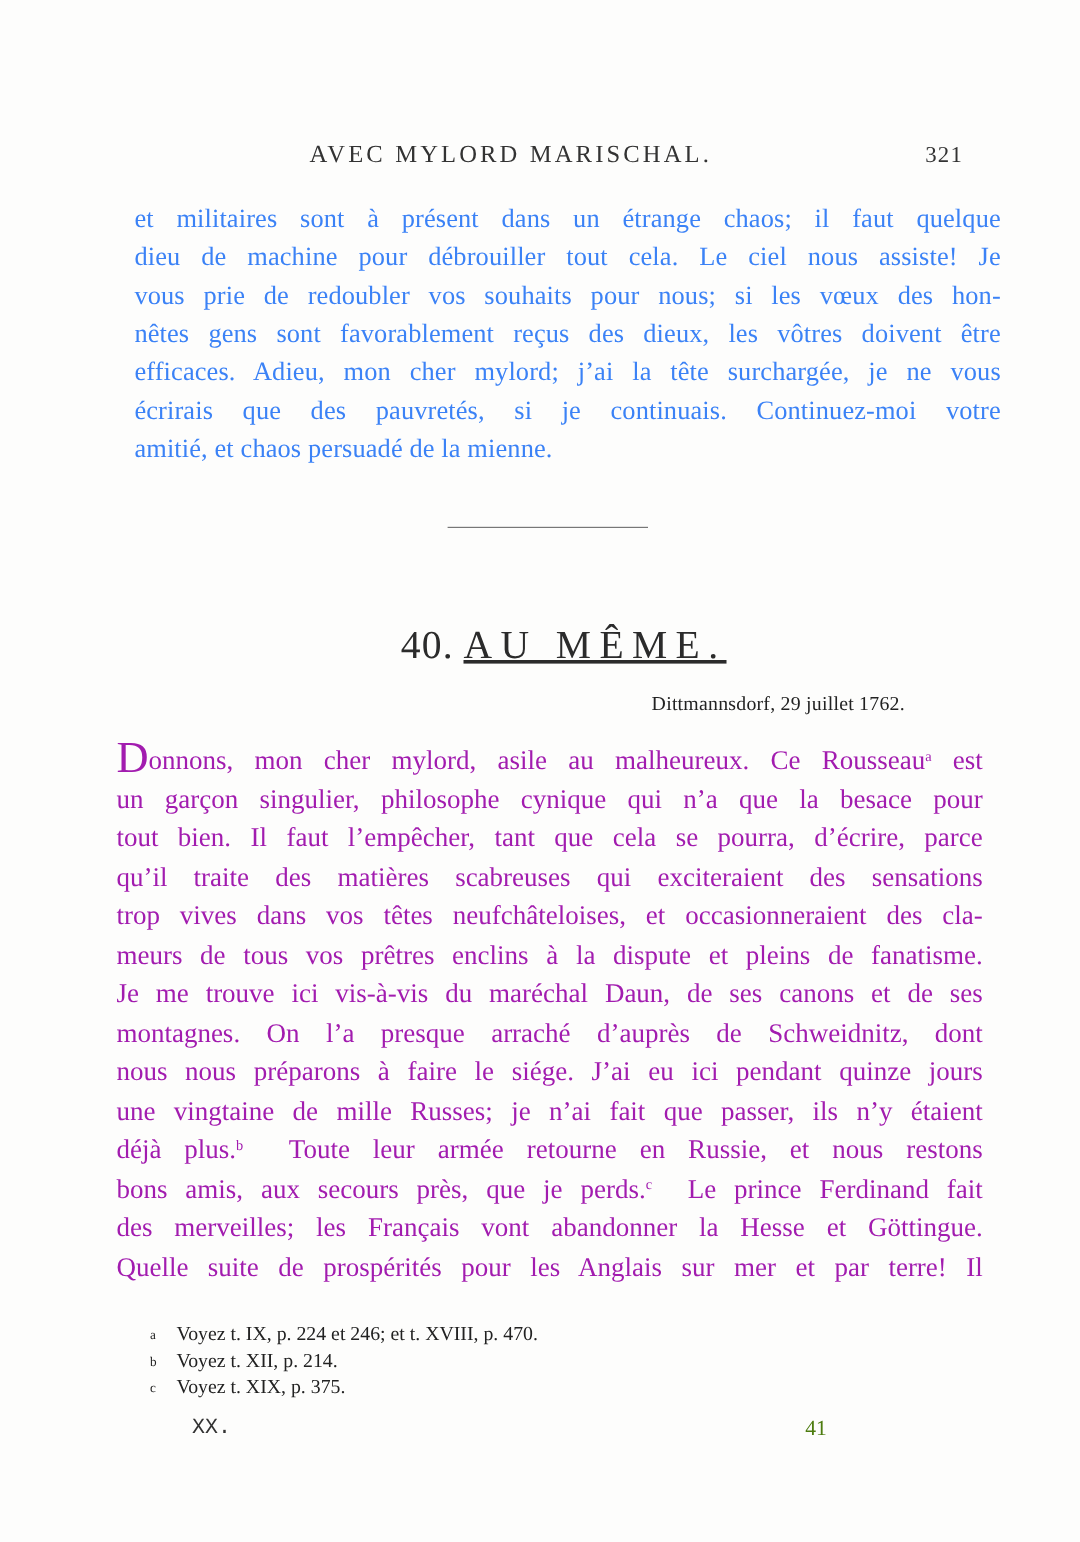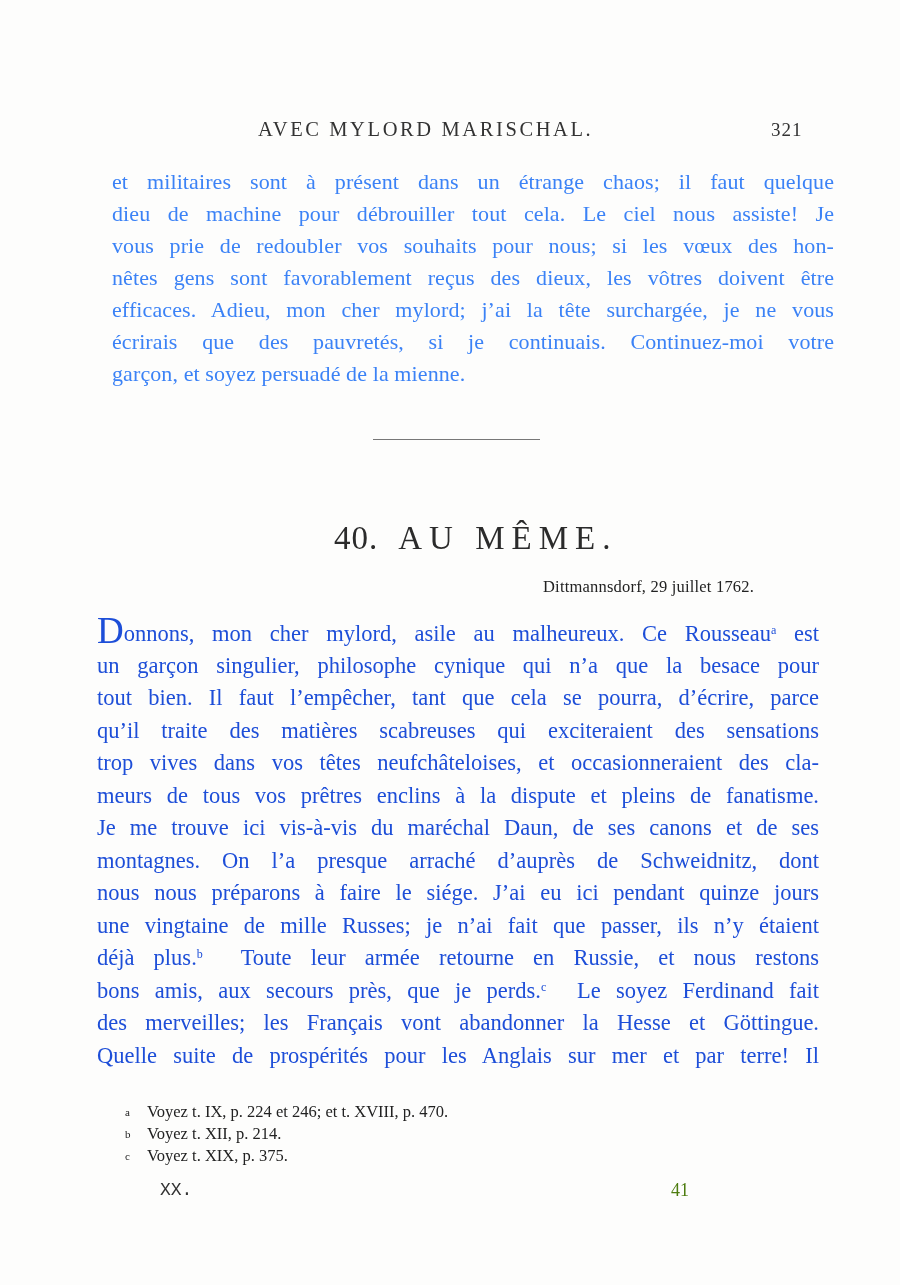--- a/index.html
+++ b/index.html
@@ -15,29 +15,29 @@
     left: 771px; top: 119px; font-size: 19px; letter-spacing: 1px; color: #333;
   }
   .line {
     left: 90px; width: 722px; font-size: 22px; line-height: 31.5px;
     white-space: nowrap; text-align: justify; text-align-last: justify;
     color: #3b82f6; letter-spacing: 0.1px; margin-left: 22px;
   }
   .line2 {
     left: 97px; width: 722px; font-size: 22.5px; line-height: 32.5px;
     white-space: nowrap; text-align: justify; text-align-last: justify;
-    color: #1d4ed8;
+    color: #a21caf;
   }
   .last { text-align-last: left; }
   .rule { left: 373px; top: 439px; width: 167px; height: 1px; background: #777; }
   .letter-title {
     left: 334px; top: 520px; font-size: 33px; color: #2b2b2b; letter-spacing: 1px;
   }
-  .letter-title .num { margin-right: 20px; }
-  .letter-title .ttl { letter-spacing: 7px; }
+  .letter-title .num { margin-right: 8px; }
+  .letter-title .ttl { letter-spacing: 7px; text-decoration: underline; }
   .dateline {
     left: 543px; top: 577px; font-size: 16.5px; color: #222; letter-spacing: 0.2px;
   }
   .dropcap { font-size: 37px; line-height: 20px; vertical-align: -2px; }
   sup { font-size: 12px; vertical-align: 7px; line-height: 0; }
   .fn {
     left: 125px; font-size: 16.5px; line-height: 22px; color: #222; white-space: nowrap;
   }
   .fn .mark { display: inline-block; width: 22px; font-size: 11px; vertical-align: 1px; }
   .sig { left: 160px; top: 1180px; font-size: 18px; color: #333; font-family: Liberation Mono, monospace; }
@@ -49,21 +49,21 @@
 <div class="abs running-head">AVEC MYLORD MARISCHAL.</div>
 <div class="abs page-num">321</div>
 
 <div>
   <div class="abs line" style="top:166px">et militaires sont à présent dans un étrange chaos; il faut quelque</div>
   <div class="abs line" style="top:198px">dieu de machine pour débrouiller tout cela. Le ciel nous assiste! Je</div>
   <div class="abs line" style="top:230px">vous prie de redoubler vos souhaits pour nous; si les vœux des hon-</div>
   <div class="abs line" style="top:262px">nêtes gens sont favorablement reçus des dieux, les vôtres doivent être</div>
   <div class="abs line" style="top:294px">efficaces. Adieu, mon cher mylord; j’ai la tête surchargée, je ne vous</div>
   <div class="abs line" style="top:326px">écrirais que des pauvretés, si je continuais. Continuez-moi votre</div>
-  <div class="abs line last" style="top:358px">garçon, et soyez persuadé de la mienne.</div>
+  <div class="abs line last" style="top:358px">amitié, et chaos persuadé de la mienne.</div>
 </div>
 
 <div class="abs rule"></div>
 
 <div class="abs letter-title">
   <span class="num">40.</span><span class="ttl">AU MÊME.</span>
 </div>
 <div class="abs dateline">Dittmannsdorf, 29 juillet 1762.</div>
 
 <div>
@@ -71,21 +71,21 @@
   <div class="abs line2" style="top:650px">un garçon singulier, philosophe cynique qui n’a que la besace pour</div>
   <div class="abs line2" style="top:682px">tout bien. Il faut l’empêcher, tant que cela se pourra, d’écrire, parce</div>
   <div class="abs line2" style="top:715px">qu’il traite des matières scabreuses qui exciteraient des sensations</div>
   <div class="abs line2" style="top:747px">trop vives dans vos têtes neufchâteloises, et occasionneraient des cla-</div>
   <div class="abs line2" style="top:780px">meurs de tous vos prêtres enclins à la dispute et pleins de fanatisme.</div>
   <div class="abs line2" style="top:812px">Je me trouve ici vis-à-vis du maréchal Daun, de ses canons et de ses</div>
   <div class="abs line2" style="top:845px">montagnes. On l’a presque arraché d’auprès de Schweidnitz, dont</div>
   <div class="abs line2" style="top:877px">nous nous préparons à faire le siége. J’ai eu ici pendant quinze jours</div>
   <div class="abs line2" style="top:910px">une vingtaine de mille Russes; je n’ai fait que passer, ils n’y étaient</div>
   <div class="abs line2" style="top:942px"><span>déjà plus.</span><sup>b</sup><span style="white-space:pre">  Toute leur armée retourne en Russie, et nous restons</span></div>
-  <div class="abs line2" style="top:975px"><span>bons amis, aux secours près, que je perds.</span><sup>c</sup><span style="white-space:pre">  Le soyez Ferdinand fait</span></div>
+  <div class="abs line2" style="top:975px"><span>bons amis, aux secours près, que je perds.</span><sup>c</sup><span style="white-space:pre">  Le prince Ferdinand fait</span></div>
   <div class="abs line2" style="top:1007px">des merveilles; les Français vont abandonner la Hesse et Göttingue.</div>
   <div class="abs line2" style="top:1040px">Quelle suite de prospérités pour les Anglais sur mer et par terre! Il</div>
 </div>
 
 <div>
   <div class="abs fn" style="top:1101px"><span class="mark">a</span><span>Voyez t. IX, p. 224 et 246; et t. XVIII, p. 470.</span></div>
   <div class="abs fn" style="top:1123px"><span class="mark">b</span><span>Voyez t. XII, p. 214.</span></div>
   <div class="abs fn" style="top:1145px"><span class="mark">c</span><span>Voyez t. XIX, p. 375.</span></div>
 </div>
 

